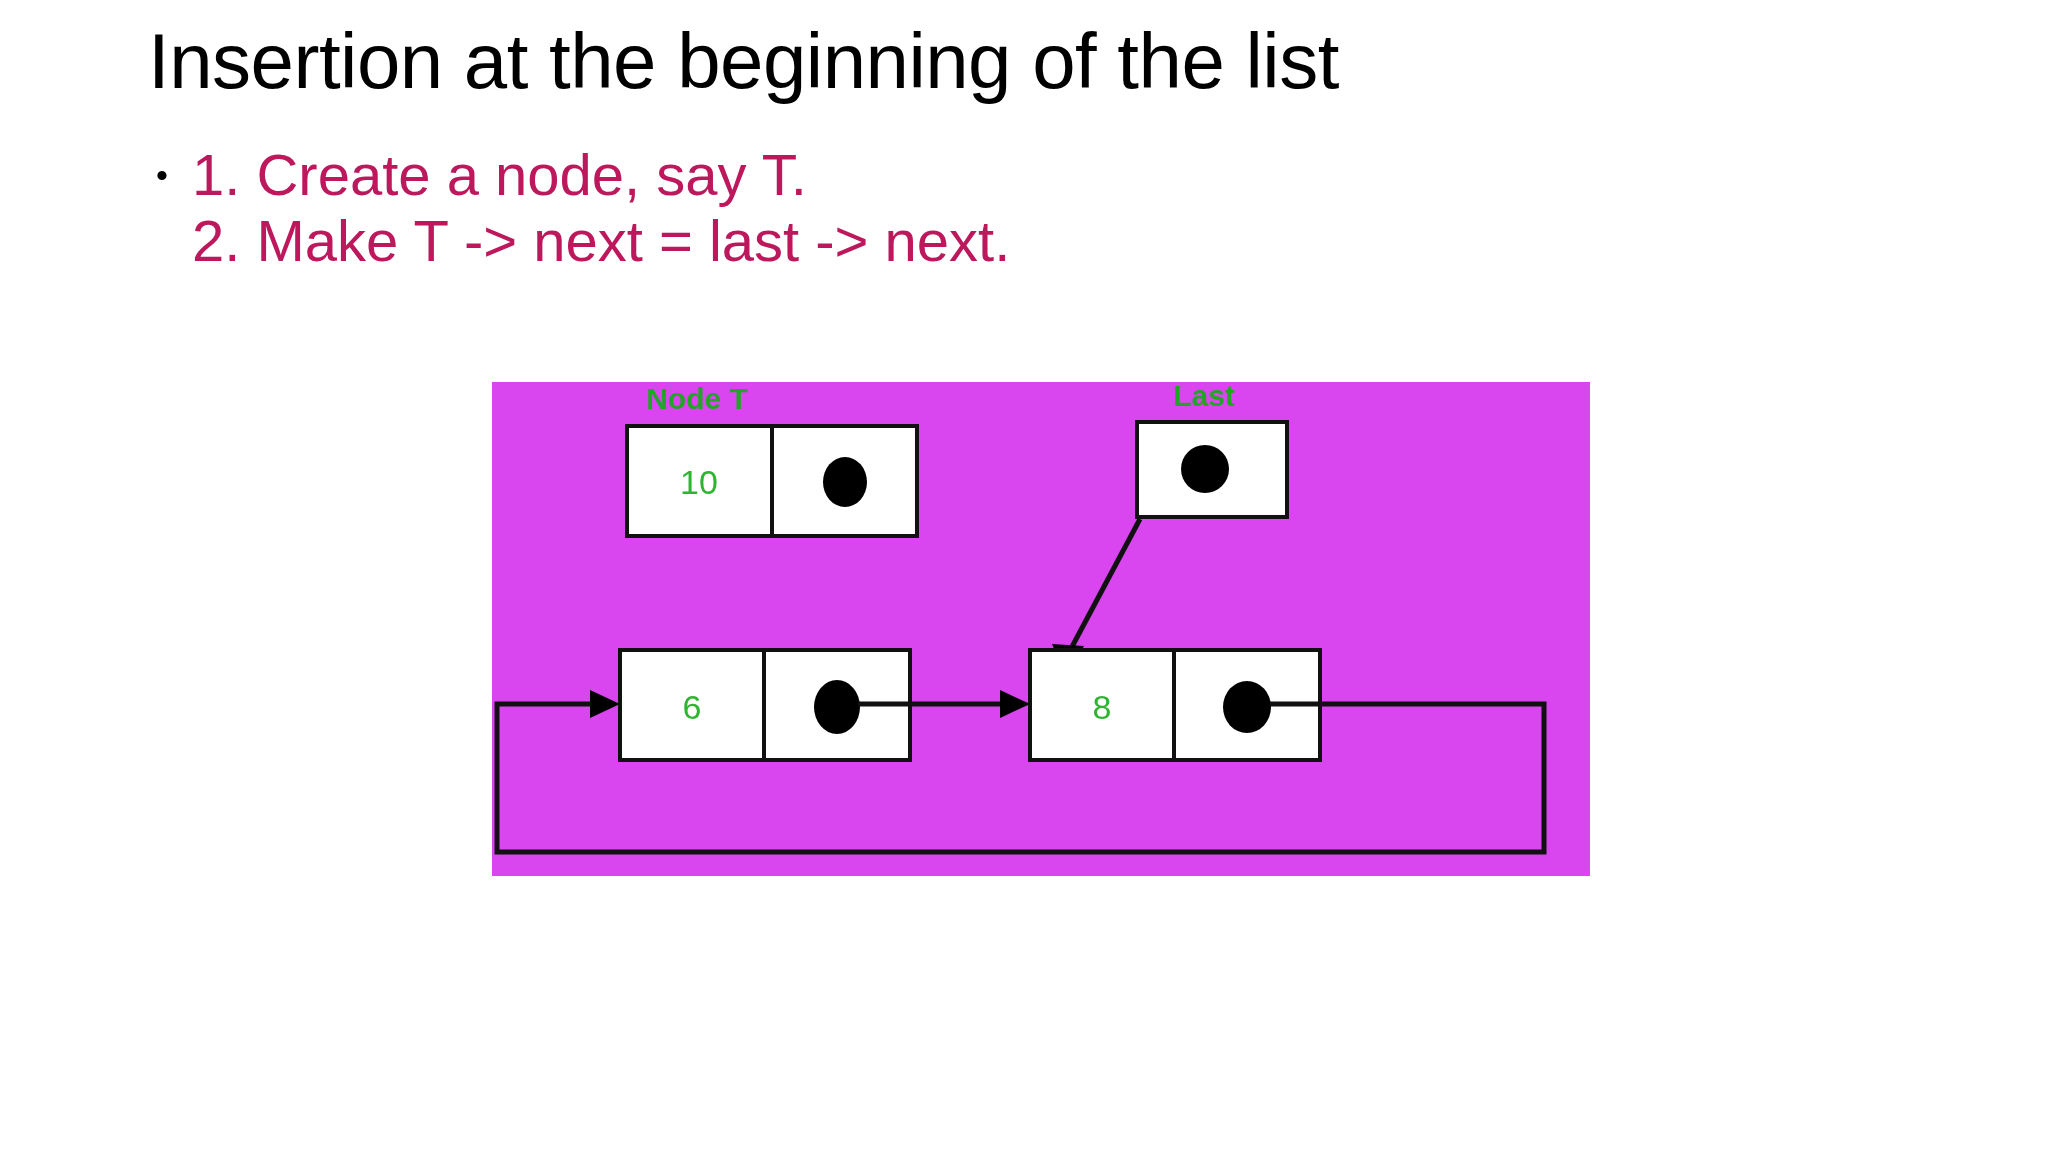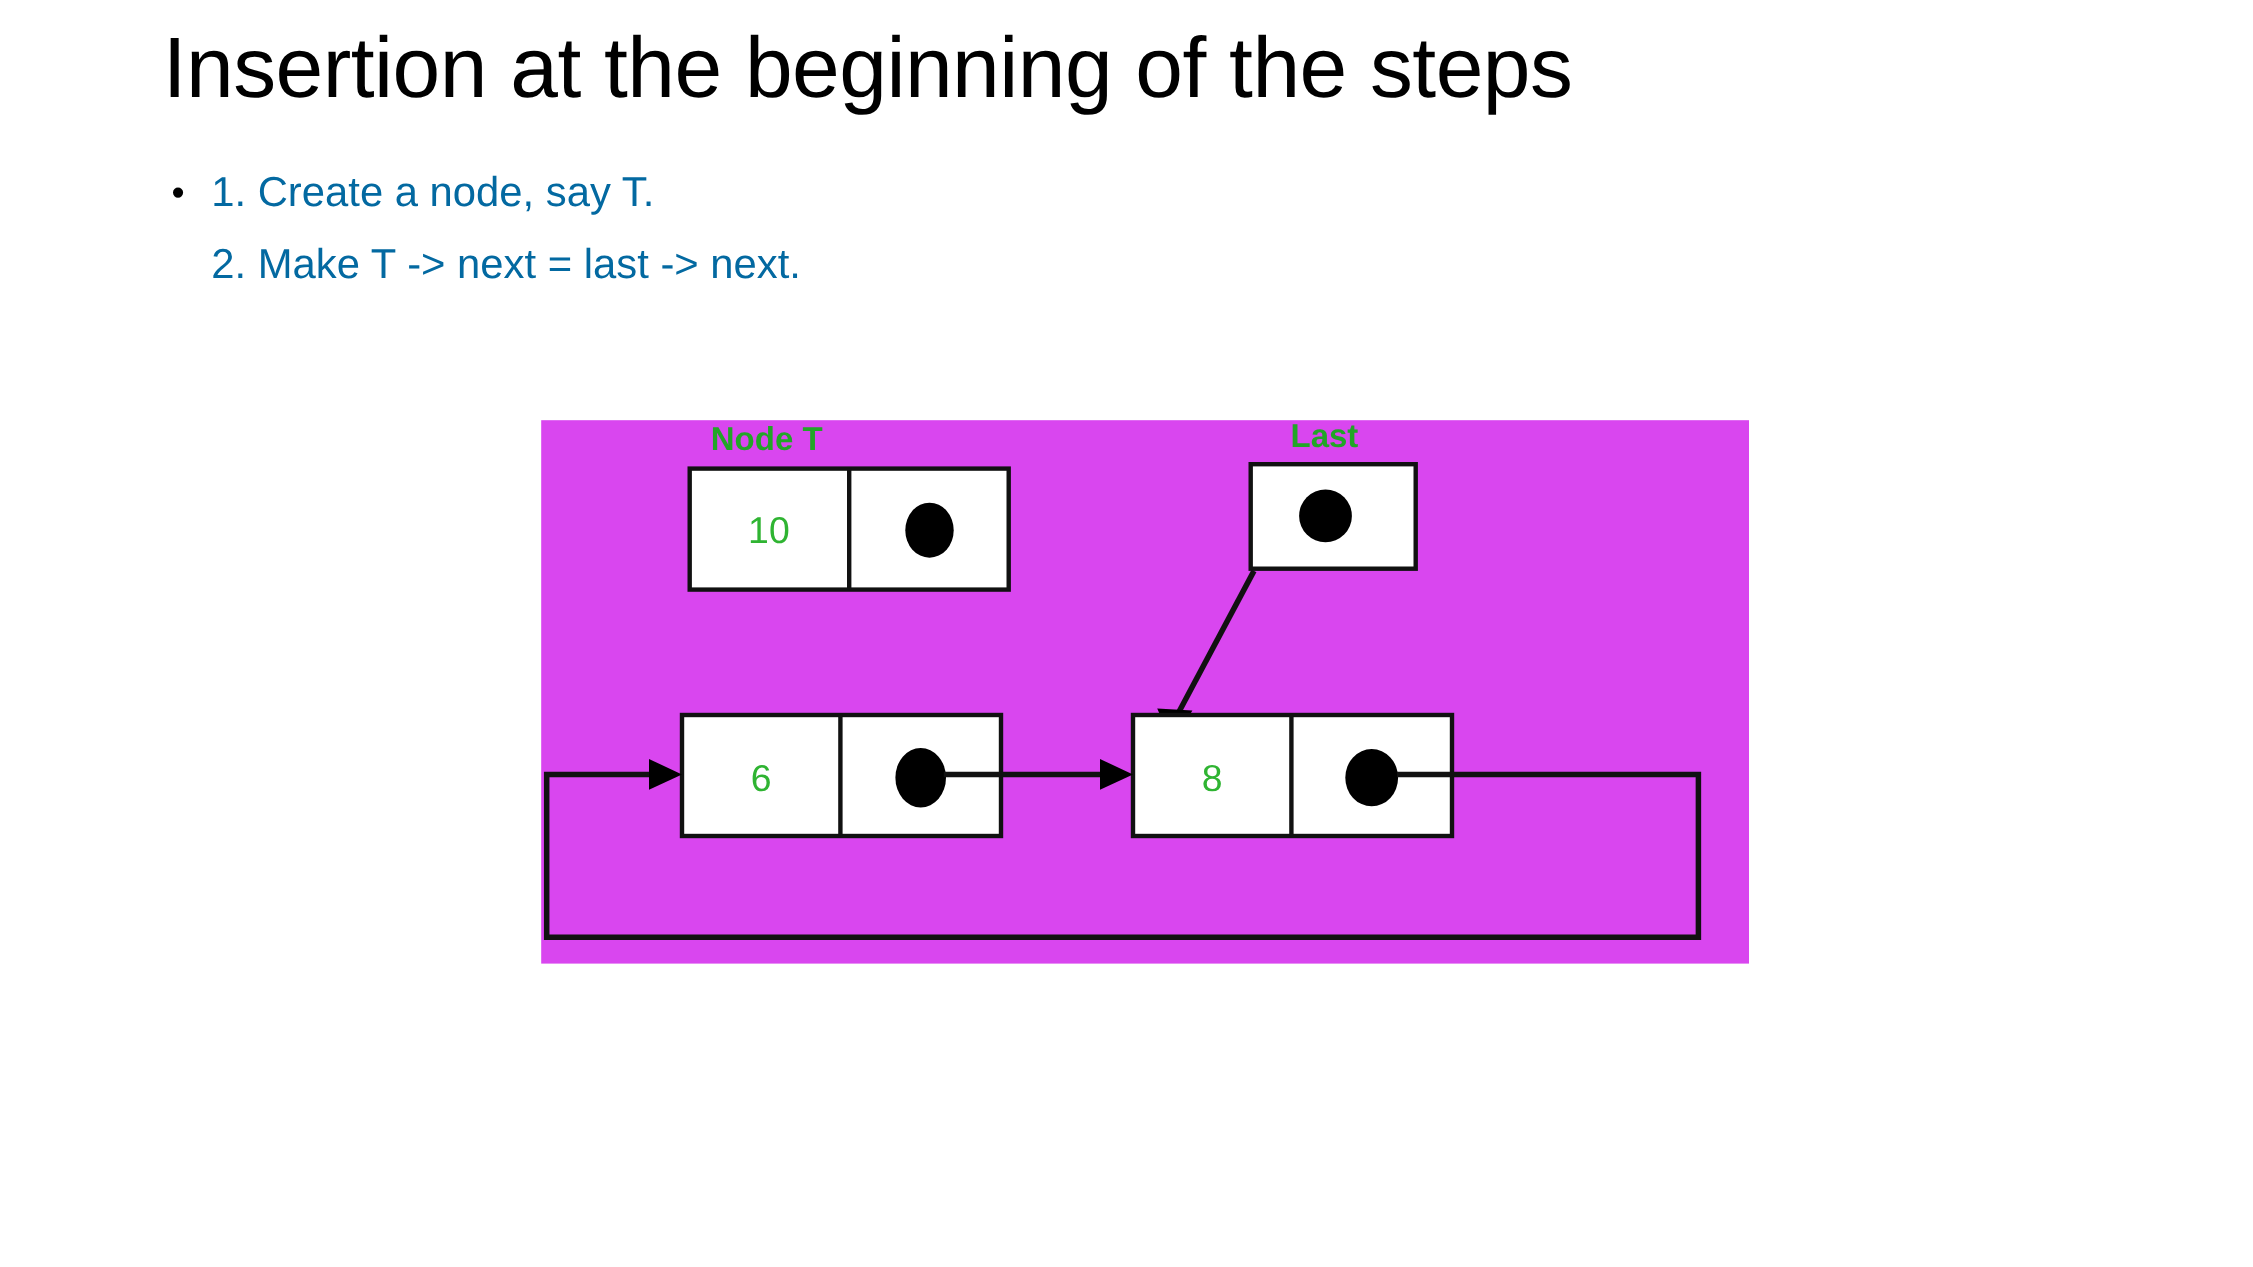--- a/index.html
+++ b/index.html
@@ -55,23 +55,23 @@
   }
   .bullet-line .bullet-dot {
     position: absolute;
     left: 6px;
     top: 0;
     font-size: 34px;
     line-height: 66px;
   }
 
   .step-line {
-    font-size: 38px;
+    font-size: 58px;
     line-height: 66px;
-    color: #0369a1;
+    color: #be185d;
     white-space: nowrap;
     padding-left: 42px;
   }
 
   
   .diagram {
     position: absolute;
     left: 492px;
     top: 382px;
     width: 1098px;
@@ -113,21 +113,21 @@
   }
   .dg-dot {
     fill: #000000;
   }
 </style>
 </head>
 <body>
 
 <div class="slide">
 
-  <div class="slide-title">Insertion at the beginning of the steps</div>
+  <div class="slide-title">Insertion at the beginning of the list</div>
 
   <div class="body-block">
 
     <div class="bullet-line">
       <span class="bullet-dot">•</span>
     </div>
 
     <div class="step-line">1. Create a node, say T.</div>
 
     <div class="step-line">2. Make T -&gt; next = last -&gt; next.</div>

